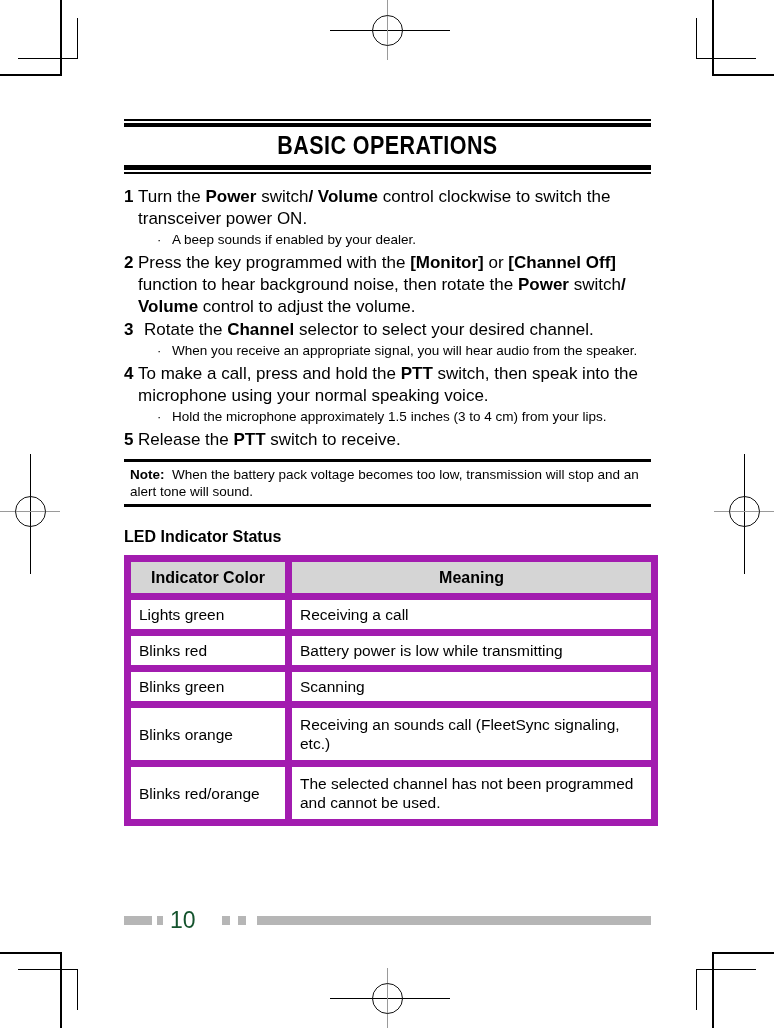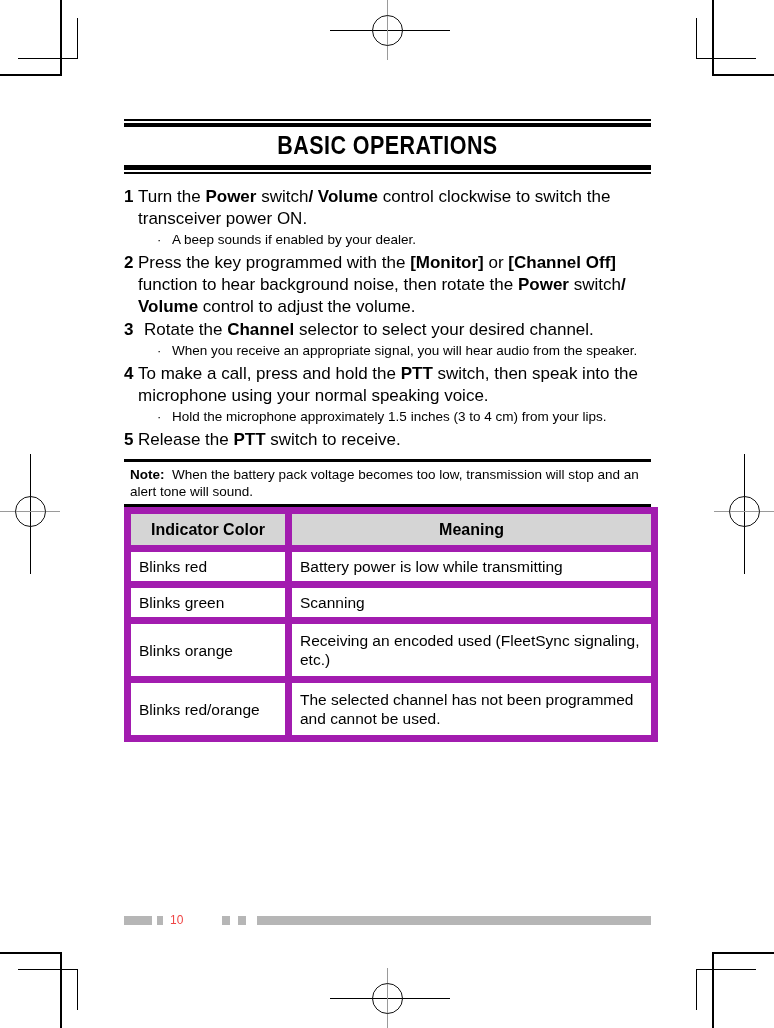--- a/index.html
+++ b/index.html
@@ -135,23 +135,23 @@
   }
   table.led col.c1 { width: 161px; }
   table.led col.c2 { width: 366px; }
   table.led td.two-line { padding-top: 7px; padding-bottom: 7px; }
 
   
   #footer { position: absolute; left: 0; top: 908px; width: 774px; height: 30px; }
   .fbar { position: absolute; background: #b6b6b6; }
   .fnum {
     position: absolute;
-    font-size: 12px;
+    font-size: 23px;
     line-height: 17px;
-    color: #ef4444;
+    color: #14532d;
     font-family: "Liberation Sans", sans-serif;
   }
 </style>
 </head>
 <body>
 
 <div>
 
   <div class="cropmark" style="left:0px;  top:74px; width:62px; height:2px;"></div>
   <div class="cropmark" style="left:60px; top:0px;  width:2px;  height:76px;"></div>
@@ -253,44 +253,49 @@
         <div class="step-num">5</div>
         <div class="step-body"><span>Release the </span><b>PTT</b><span> switch to receive.</span></div>
       </div>
     </div>
 
   <div class="notebox">
     <b>Note:</b>
     <span>&nbsp;<span>When the battery pack voltage becomes too low, transmission will stop and an alert tone will sound.</span></span>
   </div>
 
+  <div class="subheading">LED Indicator Status</div>
 
   <table class="led">
     <colgroup>
         <col class="c1">
         <col class="c2">
       </colgroup>
     <thead>
       <tr>
         <th>Indicator Color</th>
         <th>Meaning</th>
       </tr>
     </thead>
     <tbody id="led-rows">
         <tr>
+          <td>Lights green</td>
+          <td>Receiving a call</td>
+        </tr>
+        <tr>
           <td>Blinks red</td>
           <td>Battery power is low while transmitting</td>
         </tr>
         <tr>
           <td>Blinks green</td>
           <td>Scanning</td>
         </tr>
         <tr>
           <td class="two-line">Blinks orange</td>
-          <td class="two-line">Receiving an encoded used (FleetSync signaling, etc.)</td>
+          <td class="two-line">Receiving an sounds call (FleetSync signaling, etc.)</td>
         </tr>
         <tr>
           <td class="two-line">Blinks red/orange</td>
           <td class="two-line">The selected channel has not been programmed and cannot be used.</td>
         </tr>
       </tbody>
   </table>
 
 </div>
 

